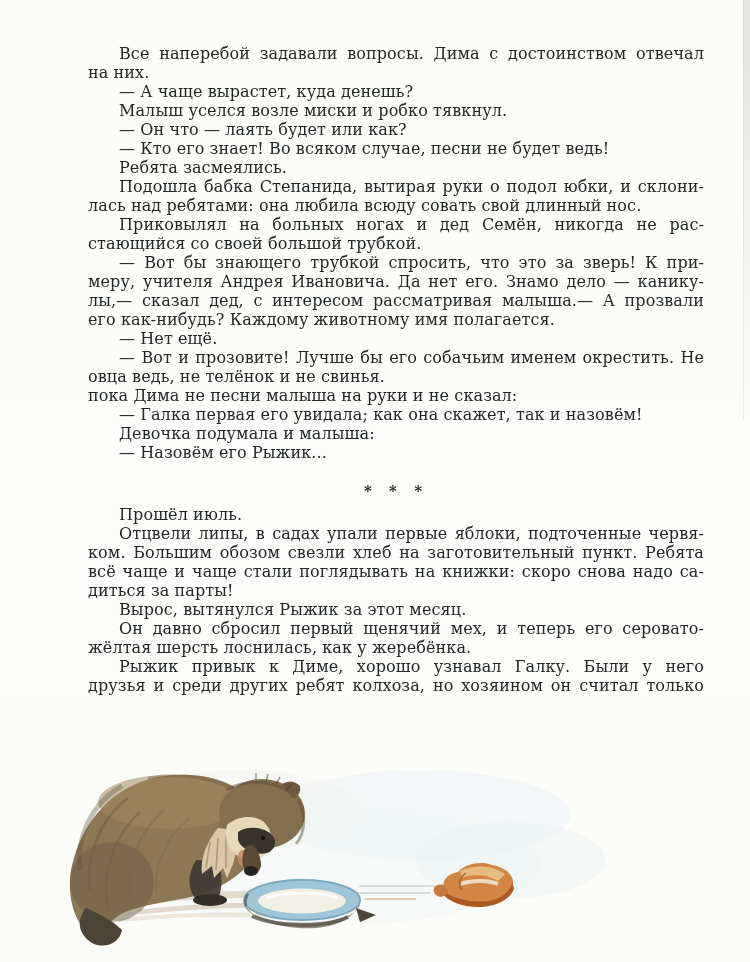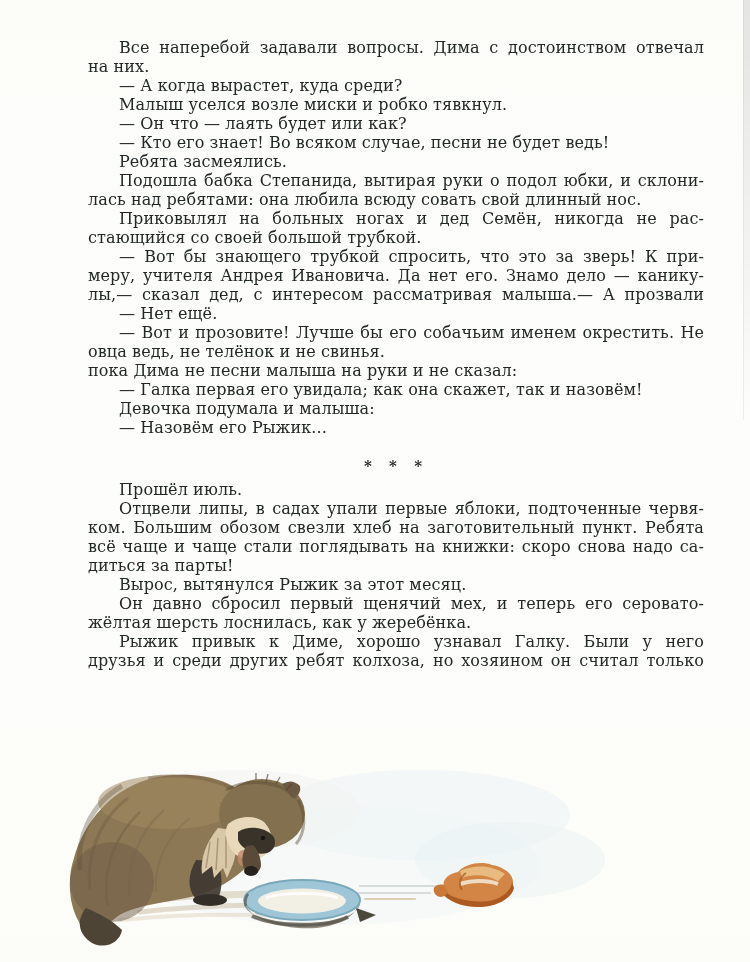--- a/index.html
+++ b/index.html
@@ -14,21 +14,21 @@
     position: absolute; inset: 0;
     background: linear-gradient(180deg, #fcfcf9 0%, #fdfdfb 60%, #fcfcf8 100%);
   }
   .edge-shadow {
     position: absolute; top: 0; right: 0; width: 6px; height: 420px;
     background: linear-gradient(180deg, rgba(120,125,125,0.18), rgba(120,125,125,0));
     border-left: 1px solid rgba(150,155,155,0.15);
   }
   .textcol {
     position: absolute;
-    left: 88px; top: 38px; width: 616px;
+    left: 88px; top: 44px; width: 616px;
     font-size: 16px; line-height: 19px;
     color: #222826;
     letter-spacing: 0.1px;
   }
   .para { margin: 0; }
   .line {
     text-align: justify;
     text-align-last: justify;
     height: 19px;
     white-space: nowrap;
@@ -58,21 +58,21 @@
 <div class="page">
 
   <div class="edge-shadow"></div>
 
   <main class="textcol" id="text-root">
       <div class="para">
         <div class="line indent">Все наперебой задавали вопросы. Дима с достоинством отвечал</div>
         <div class="line end">на них.</div>
       </div>
       <div class="para">
-        <div class="line indent end">— А когда вырастет, куда среди?</div>
+        <div class="line indent end">— А чаще вырастет, куда денешь?</div>
       </div>
       <div class="para">
         <div class="line indent end">Малыш уселся возле миски и робко тявкнул.</div>
       </div>
       <div class="para">
         <div class="line indent end">— Он что — лаять будет или как?</div>
       </div>
       <div class="para">
         <div class="line indent end">— Кто его знает! Во всяком случае, песни не будет ведь!</div>
       </div>
@@ -84,20 +84,21 @@
         <div class="line end">лась над ребятами: она любила всюду совать свой длинный нос.</div>
       </div>
       <div class="para">
         <div class="line indent">Приковылял на больных ногах и дед Семён, никогда не рас-</div>
         <div class="line end">стающийся со своей большой трубкой.</div>
       </div>
       <div class="para">
         <div class="line indent">— Вот бы знающего трубкой спросить, что это за зверь! К при-</div>
         <div class="line">меру, учителя Андрея Ивановича. Да нет его. Знамо дело — канику-</div>
         <div class="line">лы,— сказал дед, с интересом рассматривая малыша.— А прозвали</div>
+        <div class="line end">его как-нибудь? Каждому животному имя полагается.</div>
       </div>
       <div class="para">
         <div class="line indent end">— Нет ещё.</div>
       </div>
       <div class="para">
         <div class="line indent">— Вот и прозовите! Лучше бы его собачьим именем окрестить. Не</div>
         <div class="line end">овца ведь, не телёнок и не свинья.</div>
       </div>
       <div class="para">
         <div class="line end">пока Дима не песни малыша на руки и не сказал:</div>

